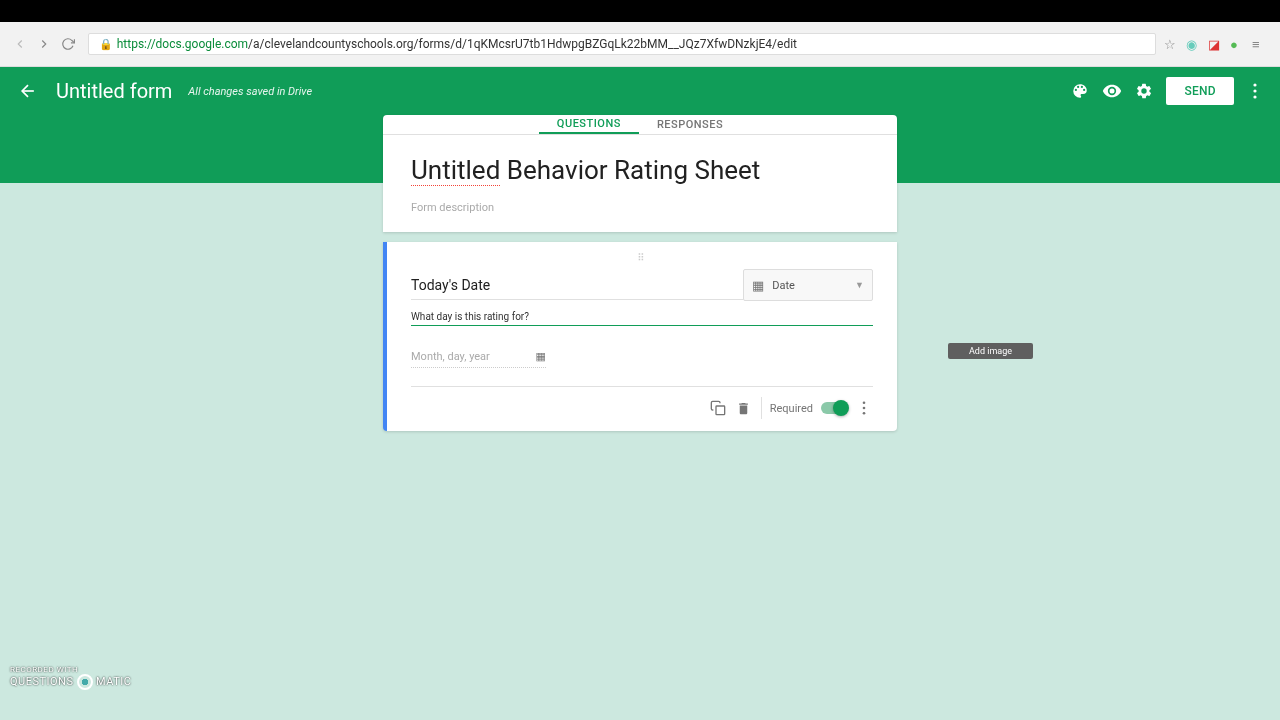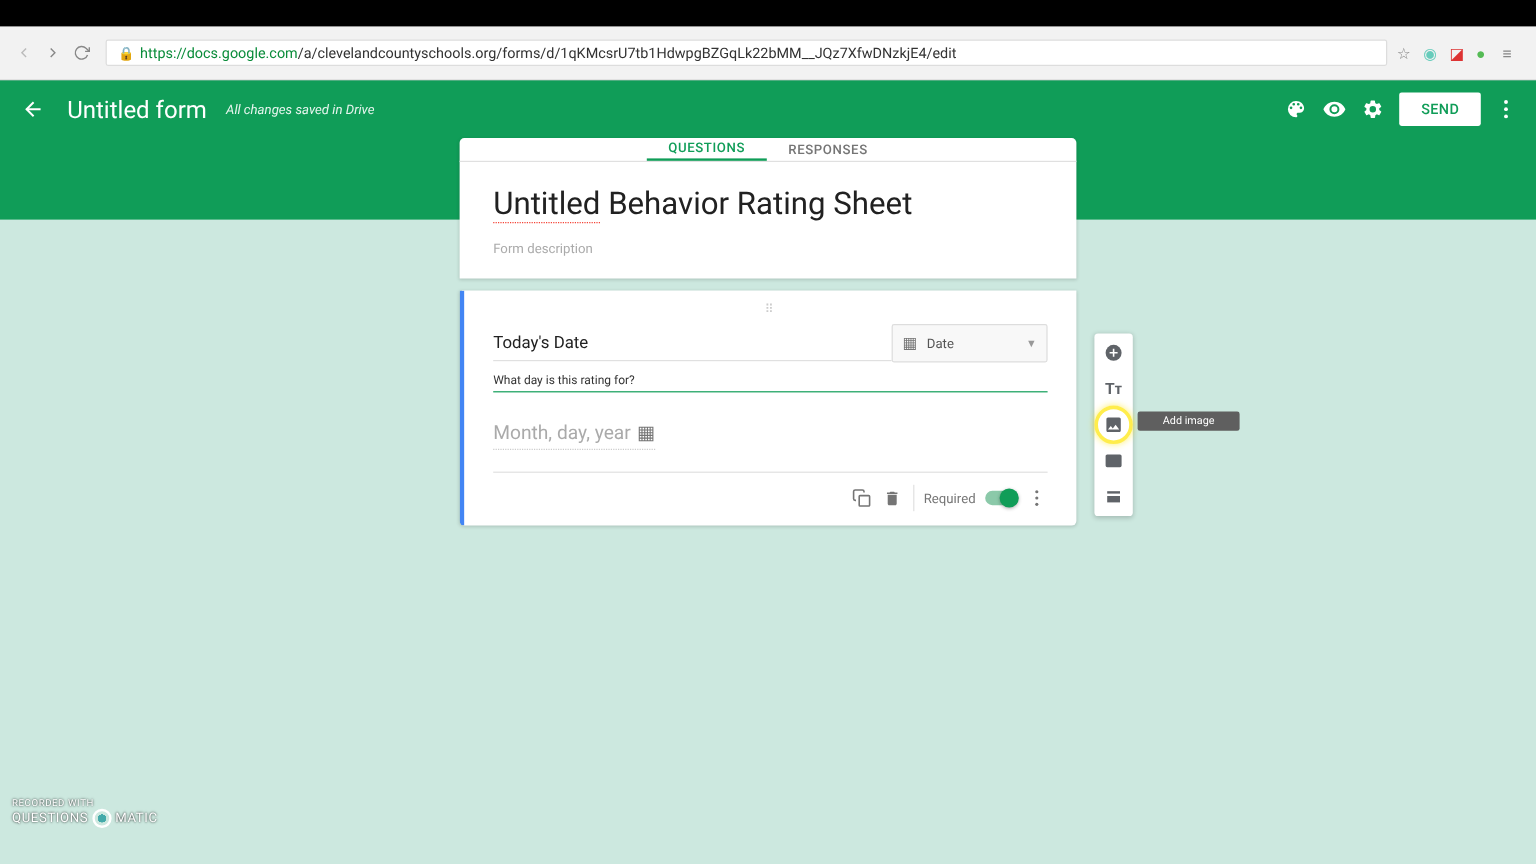--- a/index.html
+++ b/index.html
@@ -33,21 +33,21 @@
 .form-title .underline { border-bottom: 1px dotted #f44336; }
 .form-desc { font-size: 11px; color: #aaa; }
 .question-card { background: #fff; border-radius: 0 0 4px 4px; box-shadow: 0 1px 3px rgba(0,0,0,0.15); margin-top: 10px; border-left: 4px solid #4285f4; padding: 8px 24px 12px; position: relative; }
 .drag-handle { text-align: center; color: #ccc; font-size: 10px; letter-spacing: 2px; padding: 2px 0; }
 .q-row { display: flex; align-items: center; margin-top: 4px; }
 .q-title { font-size: 14px; color: #212121; flex: 1; padding: 6px 0; border-bottom: 1px solid #e0e0e0; }
 .type-select { width: 130px; height: 32px; border: 1px solid #ddd; background: #f8f8f8; display: flex; align-items: center; padding: 0 8px; font-size: 11px; color: #555; border-radius: 2px; cursor: pointer; }
 .type-select .cal { margin-right: 8px; color: #757575; font-size: 13px; }
 .type-select .dd { margin-left: auto; color: #999; font-size: 9px; }
 .q-desc-input { width: 100%; font-size: 10px; color: #333; padding: 4px 0 3px; border: none; border-bottom: 1.5px solid #109d58; margin-top: 6px; outline: none; background: transparent; }
-.date-input { margin-top: 20px; font-size: 16px; color: #aaa; padding: 4px 0; border-bottom: 1px dotted #ccc; width: 135px; display: flex; align-items: center; }
+.date-input { margin-top: 20px; font-size: 11px; color: #aaa; padding: 4px 0; border-bottom: 1px dotted #ccc; width: 135px; display: flex; align-items: center; }
 .date-input .cal2 { margin-left: auto; color: #757575; }
 .q-footer { border-top: 1px solid #e0e0e0; margin-top: 18px; padding-top: 10px; display: flex; align-items: center; justify-content: flex-end; gap: 8px; }
 .footer-icon { color: #757575; cursor: pointer; width: 18px; height: 18px; display:flex; align-items:center; justify-content:center;}
 .divider { width: 1px; height: 22px; background: #e0e0e0; }
 .req-label { font-size: 11px; color: #757575; }
 .toggle { width: 26px; height: 12px; background: #8bc9a9; border-radius: 10px; position: relative; cursor: pointer; }
 .toggle::after { content:''; position:absolute; right:-2px; top:-2px; width:16px; height:16px; background:#109d58; border-radius:50%; box-shadow:0 1px 3px rgba(0,0,0,0.3);}
 .side-toolbar { position: absolute; left: 912px; top: 278px; width: 32px; background: #fff; border-radius: 3px; box-shadow: 0 1px 4px rgba(0,0,0,0.2); padding: 6px 0; display: flex; flex-direction: column; align-items: center; gap: 10px; }
 .tool-btn { width: 20px; height: 20px; color: #5f6368; cursor: pointer; display:flex; align-items:center; justify-content:center; font-size:17px; position: relative; }
 .highlight { position: absolute; width: 32px; height: 32px; border: 3px solid rgba(255,230,0,0.7); border-radius: 50%; left: -6px; top: -6px; pointer-events: none; box-shadow: 0 0 6px rgba(255,230,0,0.6);}
@@ -179,48 +179,20 @@
                 <circle cx="2" cy="2" r="1.5"></circle>
                 <circle cx="2" cy="8" r="1.5"></circle>
                 <circle cx="2" cy="14" r="1.5"></circle>
               </svg>
             </div>
         </div>
       </div>
     </div>
   </div>
 
-  <div class="side-toolbar">
-    <div class="tool-btn">
-        <svg width="16" height="16" viewBox="0 0 24 24" fill="currentColor">
-          <circle cx="12" cy="12" r="10" fill="#5f6368"></circle>
-          <path d="M12 7v10M7 12h10" stroke="#fff" stroke-width="2"></path>
-        </svg>
-      </div>
-    <div class="tool-btn">
-        <span style="font-size:13px;font-weight:bold;">Tᴛ</span>
-      </div>
-    <div class="tool-btn">
-      <div class="highlight"></div>
-      <svg width="16" height="16" viewBox="0 0 24 24" fill="currentColor">
-          <path d="M21 19V5c0-1.1-.9-2-2-2H5c-1.1 0-2 .9-2 2v14c0 1.1.9 2 2 2h14c1.1 0 2-.9 2-2zM8.5 13.5l2.5 3.01L14.5 12l4.5 6H5l3.5-4.5z"></path>
-        </svg>
-    </div>
-    <div class="tool-btn">
-        <svg width="16" height="16" viewBox="0 0 24 24" fill="currentColor">
-          <path d="M10 16.5l6-4.5-6-4.5v9zM20 4H4c-1.1 0-2 .9-2 2v12c0 1.1.9 2 2 2h16c1.1 0 2-.9 2-2V6c0-1.1-.9-2-2-2z"></path>
-        </svg>
-      </div>
-    <div class="tool-btn">
-        <svg width="16" height="16" viewBox="0 0 24 24" fill="currentColor">
-          <rect x="4" y="5" width="16" height="3"></rect>
-          <rect x="4" y="11" width="16" height="8"></rect>
-        </svg>
-      </div>
-  </div>
 
   <div class="tooltip">Add image</div>
 </div>
 
 <div class="watermark">
   <div class="line1">RECORDED WITH</div>
   <div>
     <span>QUESTIONS</span>
     <span class="logo"></span>
     <span>MATIC</span>

